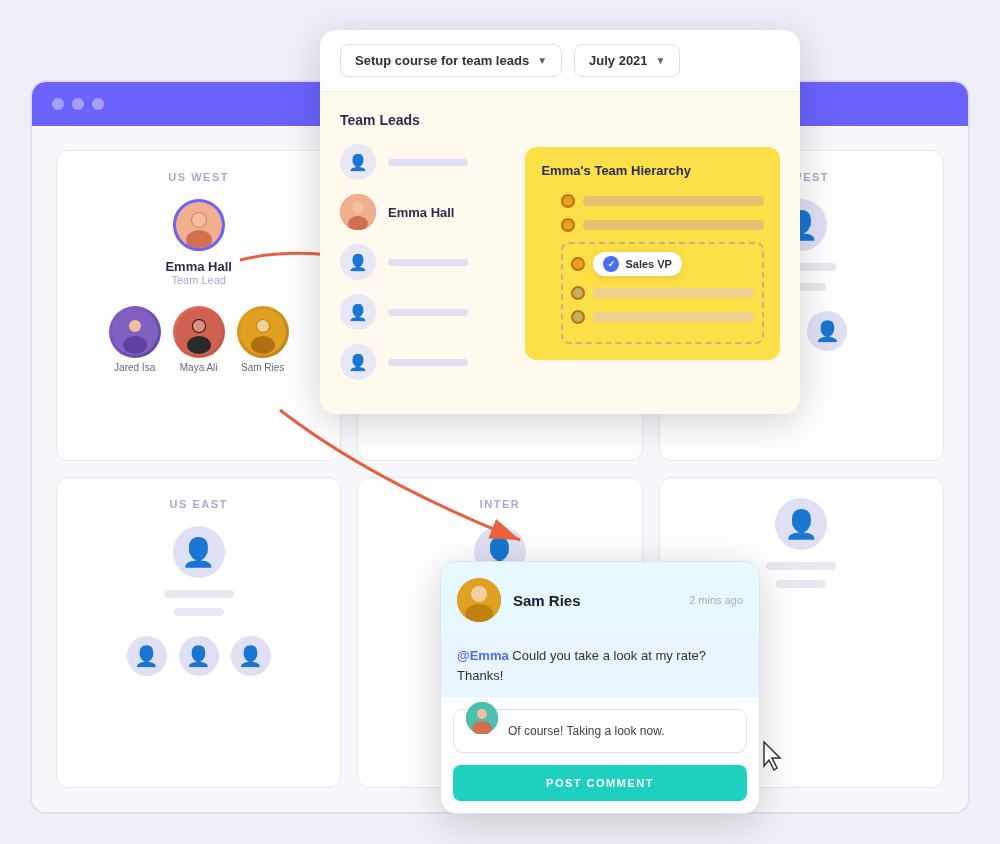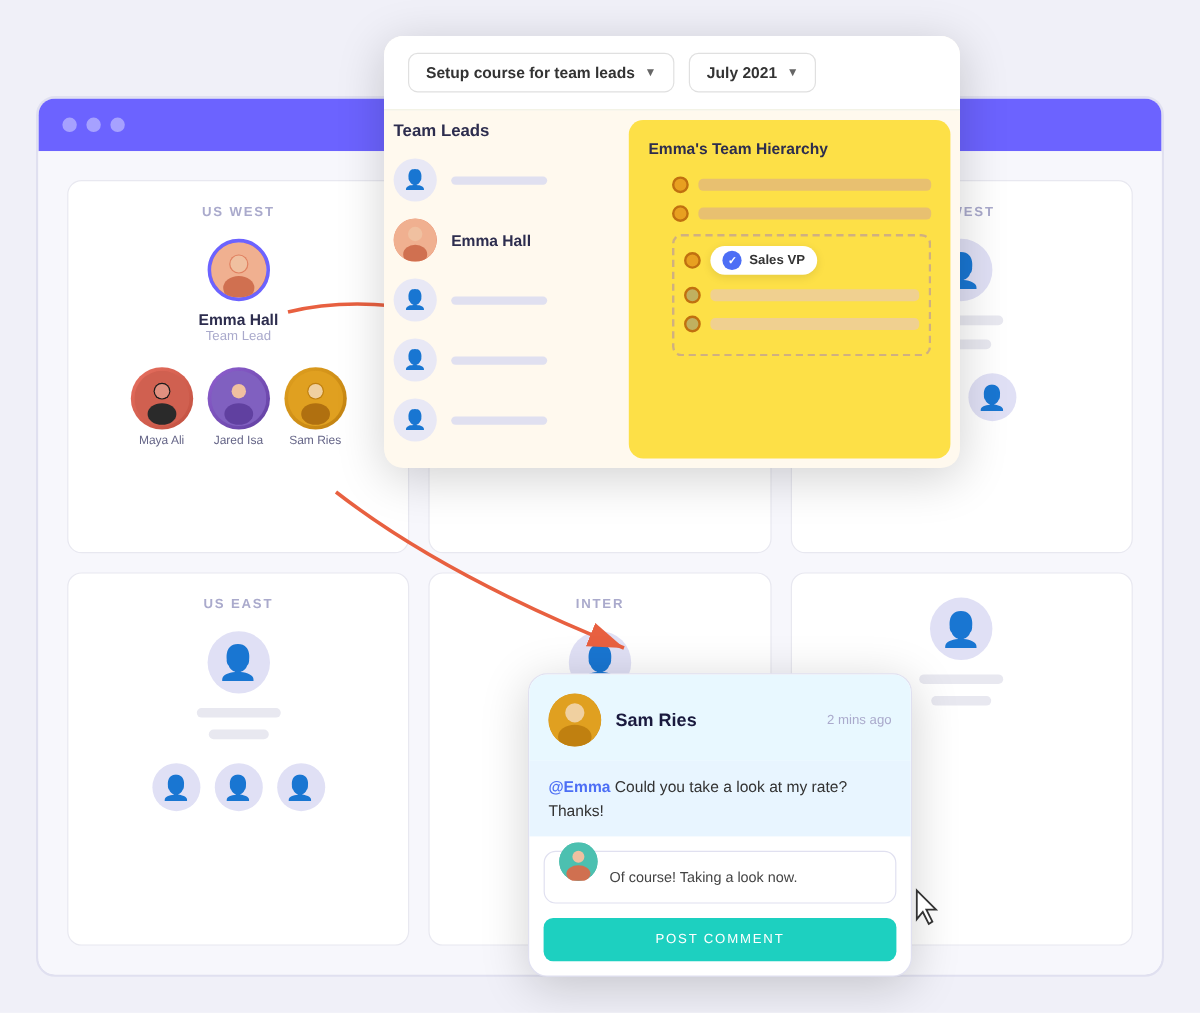--- a/index.html
+++ b/index.html
@@ -186,21 +186,22 @@
       color: #333;
       cursor: pointer;
     }
     .dropdown-arrow {
       font-size: 10px;
       color: #666;
     }
 
     .popup-body {
       display: flex;
-      padding: 8px;
+      padding: 20px;
+      align-items: center;
     }
 
     .team-leads-list {
       flex: 1;
     }
     .team-leads-title {
       font-size: 14px;
       font-weight: 700;
       color: #2d2d4e;
       margin-bottom: 16px;
@@ -369,21 +370,21 @@
       line-height: 1.5;
     }
 
     .post-comment-btn {
       display: block;
       width: calc(100% - 24px);
       margin: 0 12px 12px;
       background: #1dd0c0;
       color: #ffffff;
       font-size: 11px;
-      font-weight: 400;
+      font-weight: 700;
       letter-spacing: 1.5px;
       text-transform: uppercase;
       border: none;
       border-radius: 8px;
       padding: 12px;
       cursor: pointer;
       text-align: center;
     }
 
     
@@ -439,40 +440,40 @@
             <circle cx="23" cy="18" r="8" fill="#e08060"></circle>
             <ellipse cx="23" cy="38" rx="13" ry="10" fill="#d07050"></ellipse>
             <circle cx="23" cy="18" r="7" fill="#f0c0a0"></circle>
           </svg>
         </div>
         <div class="team-lead-name">Emma Hall</div>
         <div class="team-lead-role">Team Lead</div>
       </div>
       <div class="members-row">
         <div class="member-item">
+          <div class="avatar-circle avatar-jared">
+            <svg width="46" height="46" viewBox="0 0 46 46">
+              <circle cx="23" cy="23" r="23" fill="#8060c0"></circle>
+              <circle cx="23" cy="17" r="7" fill="#8060c0"></circle>
+              <ellipse cx="23" cy="36" rx="12" ry="9" fill="#6040a0"></ellipse>
+              <circle cx="23" cy="17" r="6" fill="#f0c0a0"></circle>
+            </svg>
+          </div>
+          <div class="member-name">Jared Isa</div>
+        </div>
+        <div class="member-item">
           <div class="avatar-circle avatar-maya">
             <svg width="46" height="46" viewBox="0 0 46 46">
               <circle cx="23" cy="23" r="23" fill="#d06050"></circle>
               <circle cx="23" cy="17" r="7" fill="#1a1a1a"></circle>
               <ellipse cx="23" cy="36" rx="12" ry="9" fill="#2a2a2a"></ellipse>
               <circle cx="23" cy="17" r="6" fill="#e09080"></circle>
             </svg>
           </div>
           <div class="member-name">Maya Ali</div>
-        </div>
-        <div class="member-item">
-          <div class="avatar-circle avatar-jared">
-            <svg width="46" height="46" viewBox="0 0 46 46">
-              <circle cx="23" cy="23" r="23" fill="#8060c0"></circle>
-              <circle cx="23" cy="17" r="7" fill="#8060c0"></circle>
-              <ellipse cx="23" cy="36" rx="12" ry="9" fill="#6040a0"></ellipse>
-              <circle cx="23" cy="17" r="6" fill="#f0c0a0"></circle>
-            </svg>
-          </div>
-          <div class="member-name">Jared Isa</div>
         </div>
         <div class="member-item">
           <div class="avatar-circle avatar-sam">
             <svg width="46" height="46" viewBox="0 0 46 46">
               <circle cx="23" cy="23" r="23" fill="#e0a020"></circle>
               <circle cx="23" cy="17" r="7" fill="#c08010"></circle>
               <ellipse cx="23" cy="36" rx="12" ry="9" fill="#b07010"></ellipse>
               <circle cx="23" cy="17" r="6" fill="#f0d0a0"></circle>
             </svg>
           </div>

